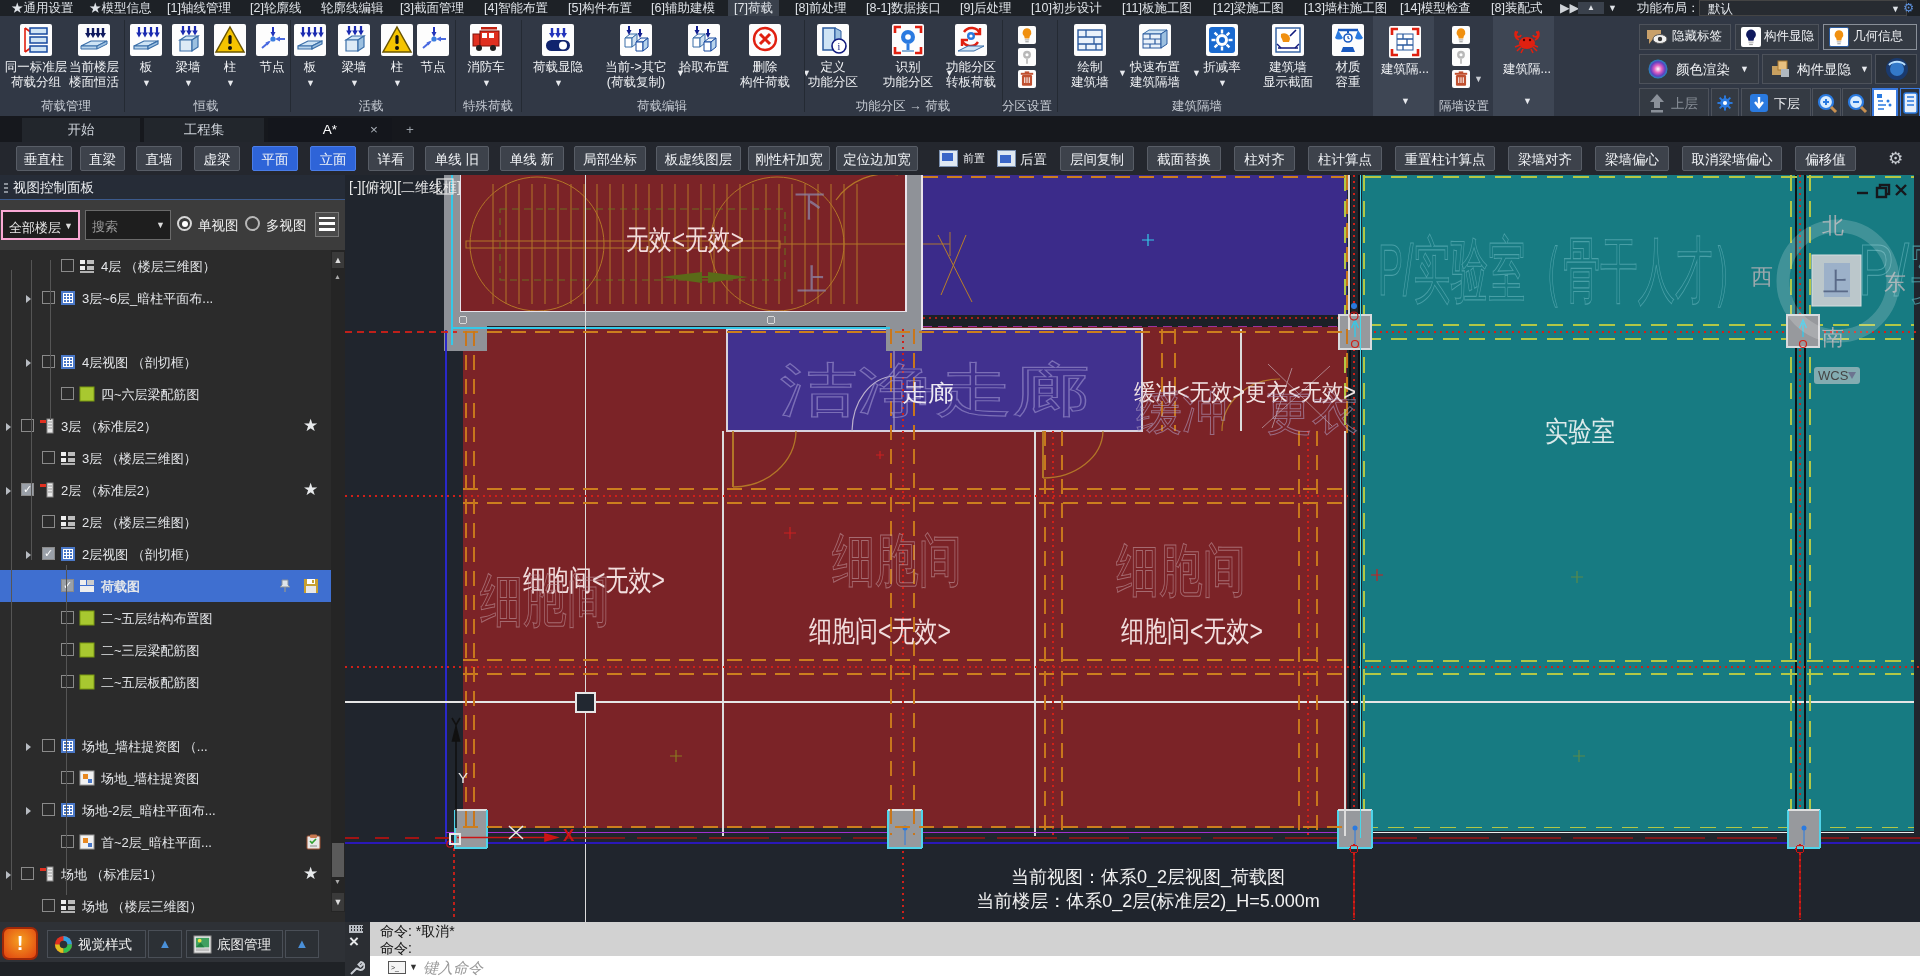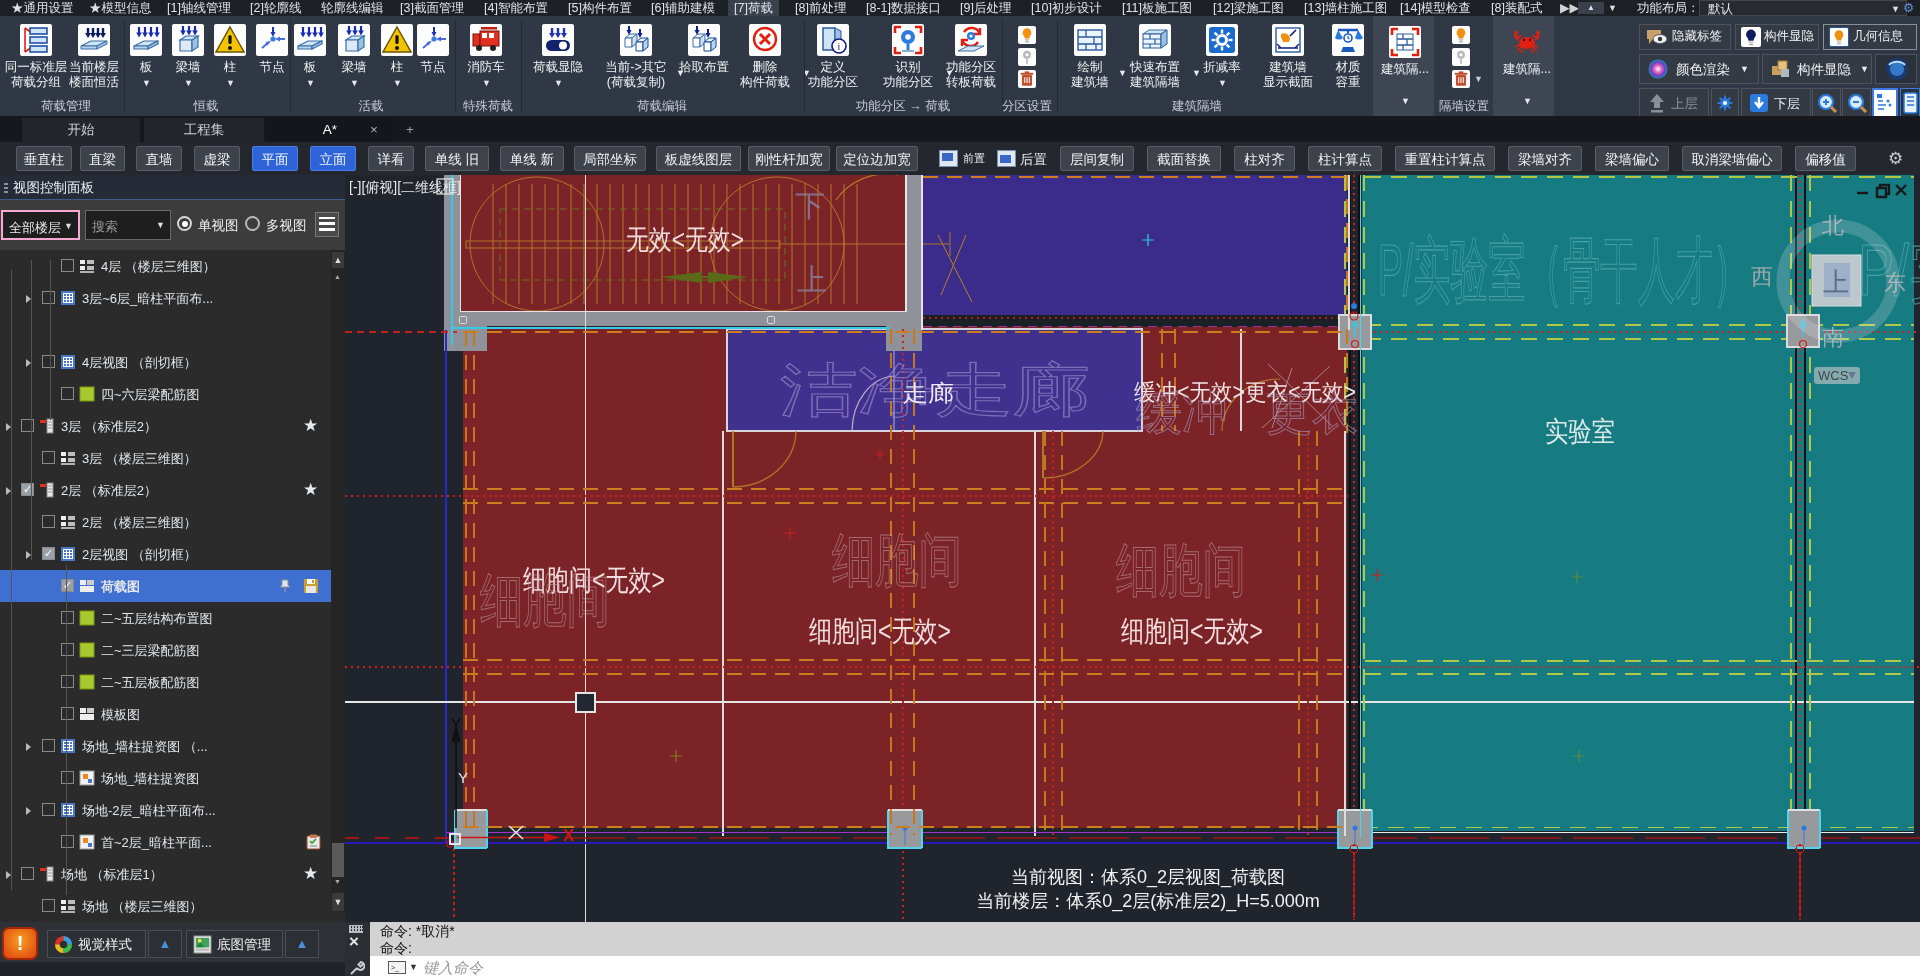--- a/index.html
+++ b/index.html
@@ -681,29 +681,20 @@
           <rect x="1" y="1" width="14" height="14" fill="#a8c830" stroke="#7a9a10"></rect>
         </svg></div>
       <div class="tlabel" style="left:101px;">二~三层梁配筋图</div>
     </div>
     <div class="trow" style="top:491px;">
       <div class="cb" style="left:61px"></div>
       <div class="abs" style="left:79px;top:8px;width:16px;height:16px"><svg width="16" height="16" viewBox="0 0 16 16">
           <rect x="1" y="1" width="14" height="14" fill="#a8c830" stroke="#7a9a10"></rect>
         </svg></div>
       <div class="tlabel" style="left:101px;">二~五层板配筋图</div>
-    </div>
-    <div class="trow" style="top:523px;">
-      <div class="cb" style="left:61px"></div>
-      <div class="abs" style="left:79px;top:8px;width:16px;height:16px"><svg width="16" height="16" viewBox="0 0 16 16">
-          <rect x="1" y="2" width="6" height="5" fill="#eee"></rect>
-          <rect x="8" y="2" width="7" height="5" fill="#ccc"></rect>
-          <rect x="1" y="8" width="14" height="6" fill="#eee"></rect>
-        </svg></div>
-      <div class="tlabel" style="left:101px;">模板图</div>
     </div>
     <div class="trow" style="top:555px;">
       <div class="tarrow" style="left:26px"></div>
       <div class="cb" style="left:42px"></div>
       <div class="abs" style="left:60px;top:8px;width:16px;height:16px"><svg width="16" height="16" viewBox="0 0 16 16">
           <rect x="1" y="1" width="14" height="14" fill="#4a78c8"></rect>
           <rect x="3" y="3" width="10" height="10" fill="#fff"></rect>
           <g fill="#4a78c8">
             <rect x="4" y="4" width="2" height="2"></rect>
             <rect x="7" y="4" width="2" height="2"></rect>

